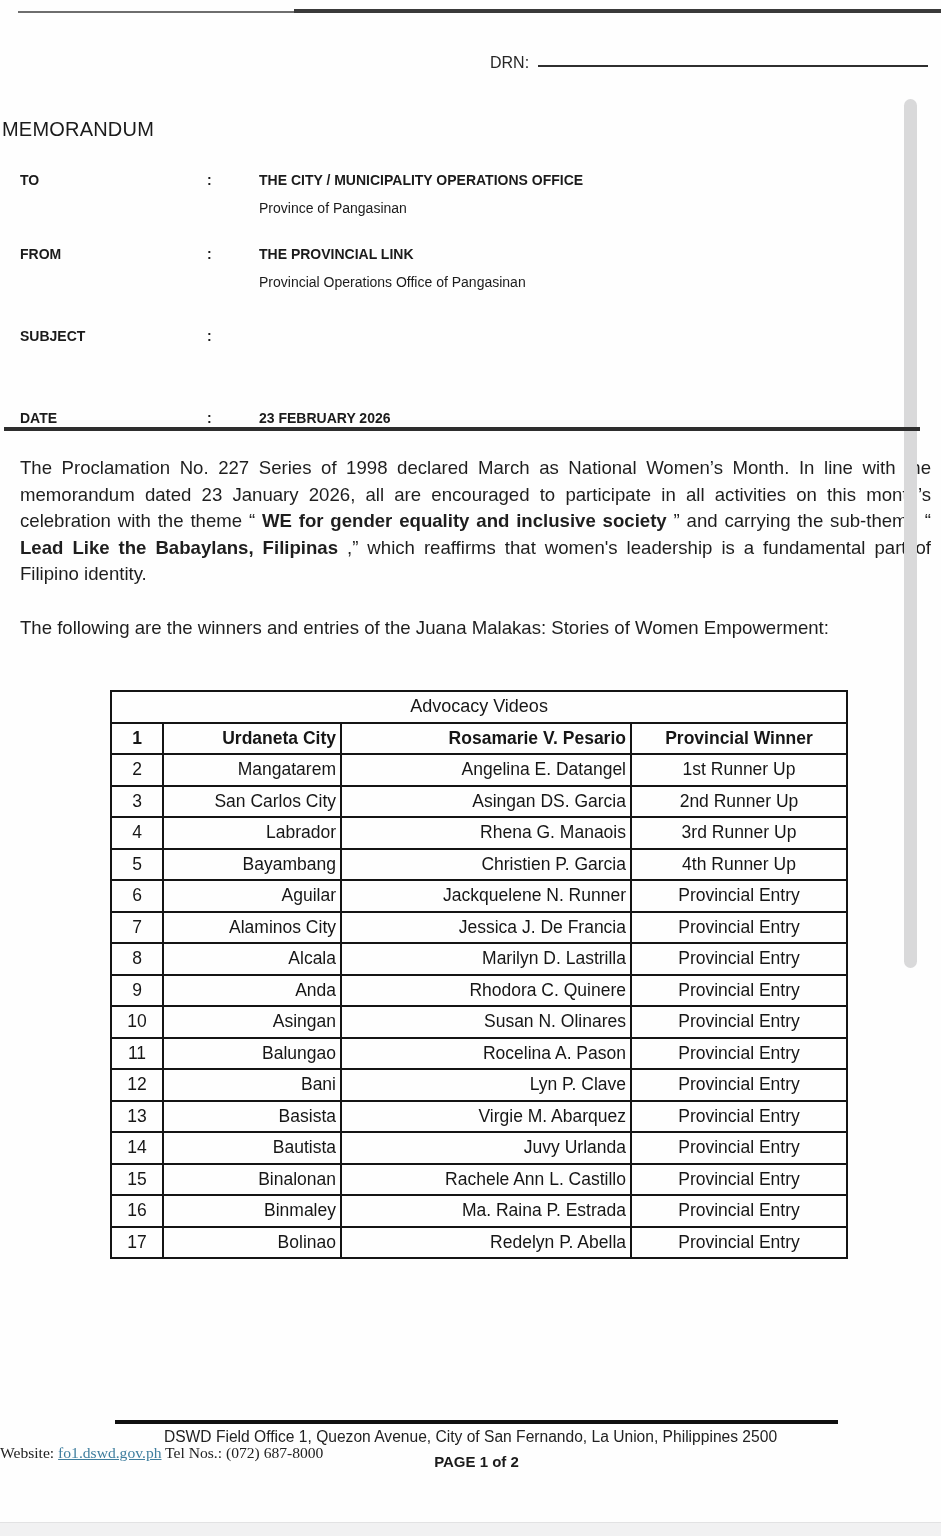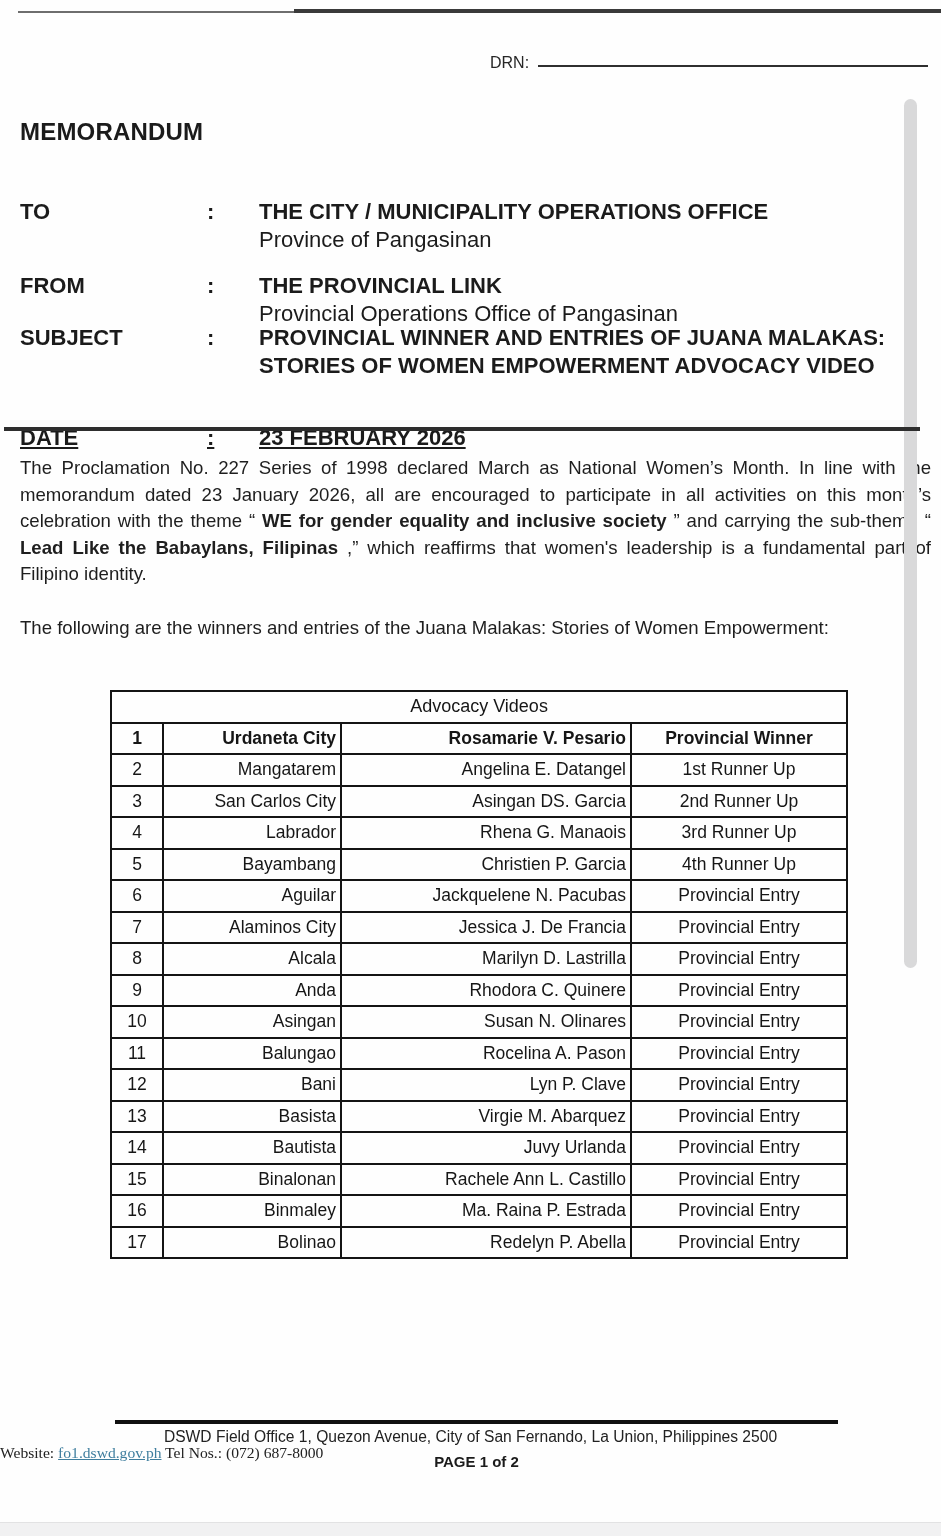--- a/index.html
+++ b/index.html
@@ -14,28 +14,28 @@
 
   
   .top-line-thin{left:18px;top:11px;width:276px;height:2px;background:#6e6e6e;}
   .top-line-thick{left:294px;top:9px;width:647px;height:4px;background:#3a3a3a;}
 
   
   .drn{left:490px;top:46px;font-size:16px;color:#272727;margin-top:8px;}
   .drn-underline{left:538px;top:65px;width:390px;height:2px;background:#2f2f2f;}
 
   
-  .memo-title{left:20px;top:118px;font-size:24px;font-weight:700;letter-spacing:.2px;}
+  .memo-title{left:2px;top:118px;font-size:20px;font-weight:400;letter-spacing:.2px;}
 
   
   .field{left:20px;width:905px;display:grid;grid-template-columns:187px 52px 1fr;
-         font-size:22px;line-height:28px;margin-top:32px;}
+         font-size:14px;line-height:28px;}
   .field .lbl,.field .colon,.field .val{font-weight:700;}
   .field .sub{font-weight:400;}
-  .f-to{top:166px;} .f-from{top:240px;} .f-subject{top:292px;} .f-date{top:392px;text-decoration:underline;}
+  .f-to{top:166px;} .f-from{top:240px;} .f-subject{top:322px;} .f-date{top:404px;}
 
   .divider{left:4px;top:427px;width:916px;height:4px;background:#2e2e2e;z-index:3;}
 
   
   .para{left:20px;width:911px;font-size:18.6px;line-height:26.6px;text-align:justify;color:#1e1e1e;}
   .p1{top:455px;} .p2{top:615px;}
   .bold-item{font-weight:700;}
 
   
   .memo-table{left:110px;top:690px;border-collapse:collapse;table-layout:fixed;width:736px;z-index:2;}
@@ -89,24 +89,20 @@
   <div class="colon">:</div>
   <div>
     <div class="val">THE PROVINCIAL LINK</div>
     <div class="sub">Provincial Operations Office of Pangasinan</div>
   </div>
 </div>
 
 <div class="abs field f-subject">
   <div class="lbl">SUBJECT</div>
   <div class="colon">:</div>
-  <div>
-    <div class="val">PROVINCIAL WINNER AND ENTRIES OF JUANA MALAKAS:</div>
-    <div class="val">STORIES OF WOMEN EMPOWERMENT ADVOCACY VIDEO</div>
-  </div>
 </div>
 
 <div class="abs field f-date">
   <div class="lbl">DATE</div>
   <div class="colon">:</div>
   <div>
     <div class="val">23 FEBRUARY 2026</div>
   </div>
 </div>
 
@@ -170,21 +166,21 @@
   <tr>
     <td class="c-no">5</td>
     <td class="c-cmoo">Bayambang</td>
     <td class="c-name">Christien P. Garcia</td>
     <td class="c-remarks">4th Runner Up</td>
   </tr>
 
   <tr>
     <td class="c-no">6</td>
     <td class="c-cmoo">Aguilar</td>
-    <td class="c-name">Jackquelene N. Pacubas</td>
+    <td class="c-name">Jackquelene N. Runner</td>
     <td class="c-remarks">Provincial Entry</td>
   </tr>
 
   <tr>
     <td class="c-no">7</td>
     <td class="c-cmoo">Alaminos City</td>
     <td class="c-name">Jessica J. De Francia</td>
     <td class="c-remarks">Provincial Entry</td>
   </tr>
 

